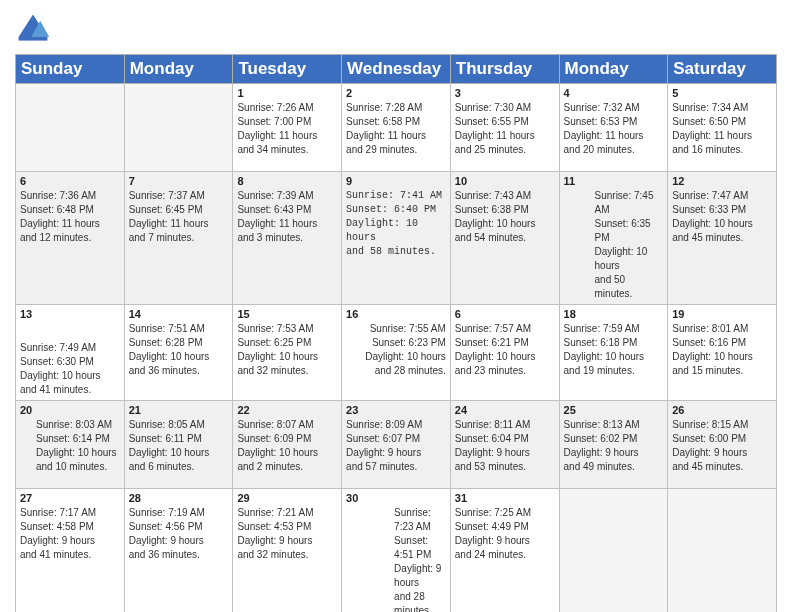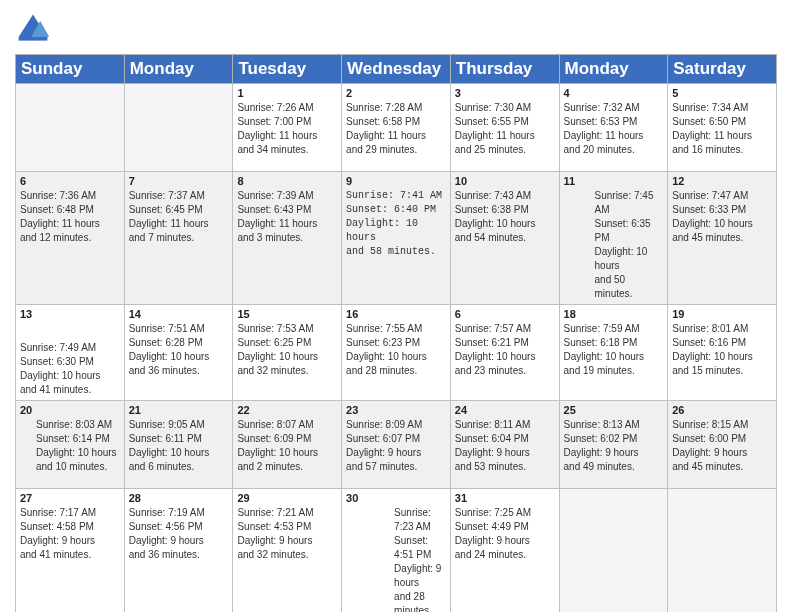--- a/index.html
+++ b/index.html
@@ -235,21 +235,21 @@
           </td>
           <td>
             <span class="day-num">15</span>
             <div class="day-info" style="white-space: pre-line;">Sunrise: 7:53 AM
 Sunset: 6:25 PM
 Daylight: 10 hours
 and 32 minutes.</div>
           </td>
           <td>
             <span class="day-num">16</span>
-            <div class="day-info" style="white-space: pre-line;">Sunrise: 7:55 AM
+            <div class="day-info" style="white-space: pre-line; text-align: right;">Sunrise: 7:55 AM
 Sunset: 6:23 PM
 Daylight: 10 hours
 and 28 minutes.</div>
           </td>
           <td>
             <span class="day-num">6</span>
             <div class="day-info" style="white-space: pre-line;">Sunrise: 7:57 AM
 Sunset: 6:21 PM
 Daylight: 10 hours
 and 23 minutes.</div>
@@ -272,21 +272,21 @@
         <tr class="row-shade">
           <td>
             <span class="day-num">20</span>
             <div class="day-info" style="white-space: pre-line; margin-left: 16px;">Sunrise: 8:03 AM
 Sunset: 6:14 PM
 Daylight: 10 hours
 and 10 minutes.</div>
           </td>
           <td>
             <span class="day-num">21</span>
-            <div class="day-info" style="white-space: pre-line;">Sunrise: 9:05 AM
+            <div class="day-info" style="white-space: pre-line;">Sunrise: 8:05 AM
 Sunset: 6:11 PM
 Daylight: 10 hours
 and 6 minutes.</div>
           </td>
           <td>
             <span class="day-num">22</span>
             <div class="day-info" style="white-space: pre-line;">Sunrise: 8:07 AM
 Sunset: 6:09 PM
 Daylight: 10 hours
 and 2 minutes.</div>

